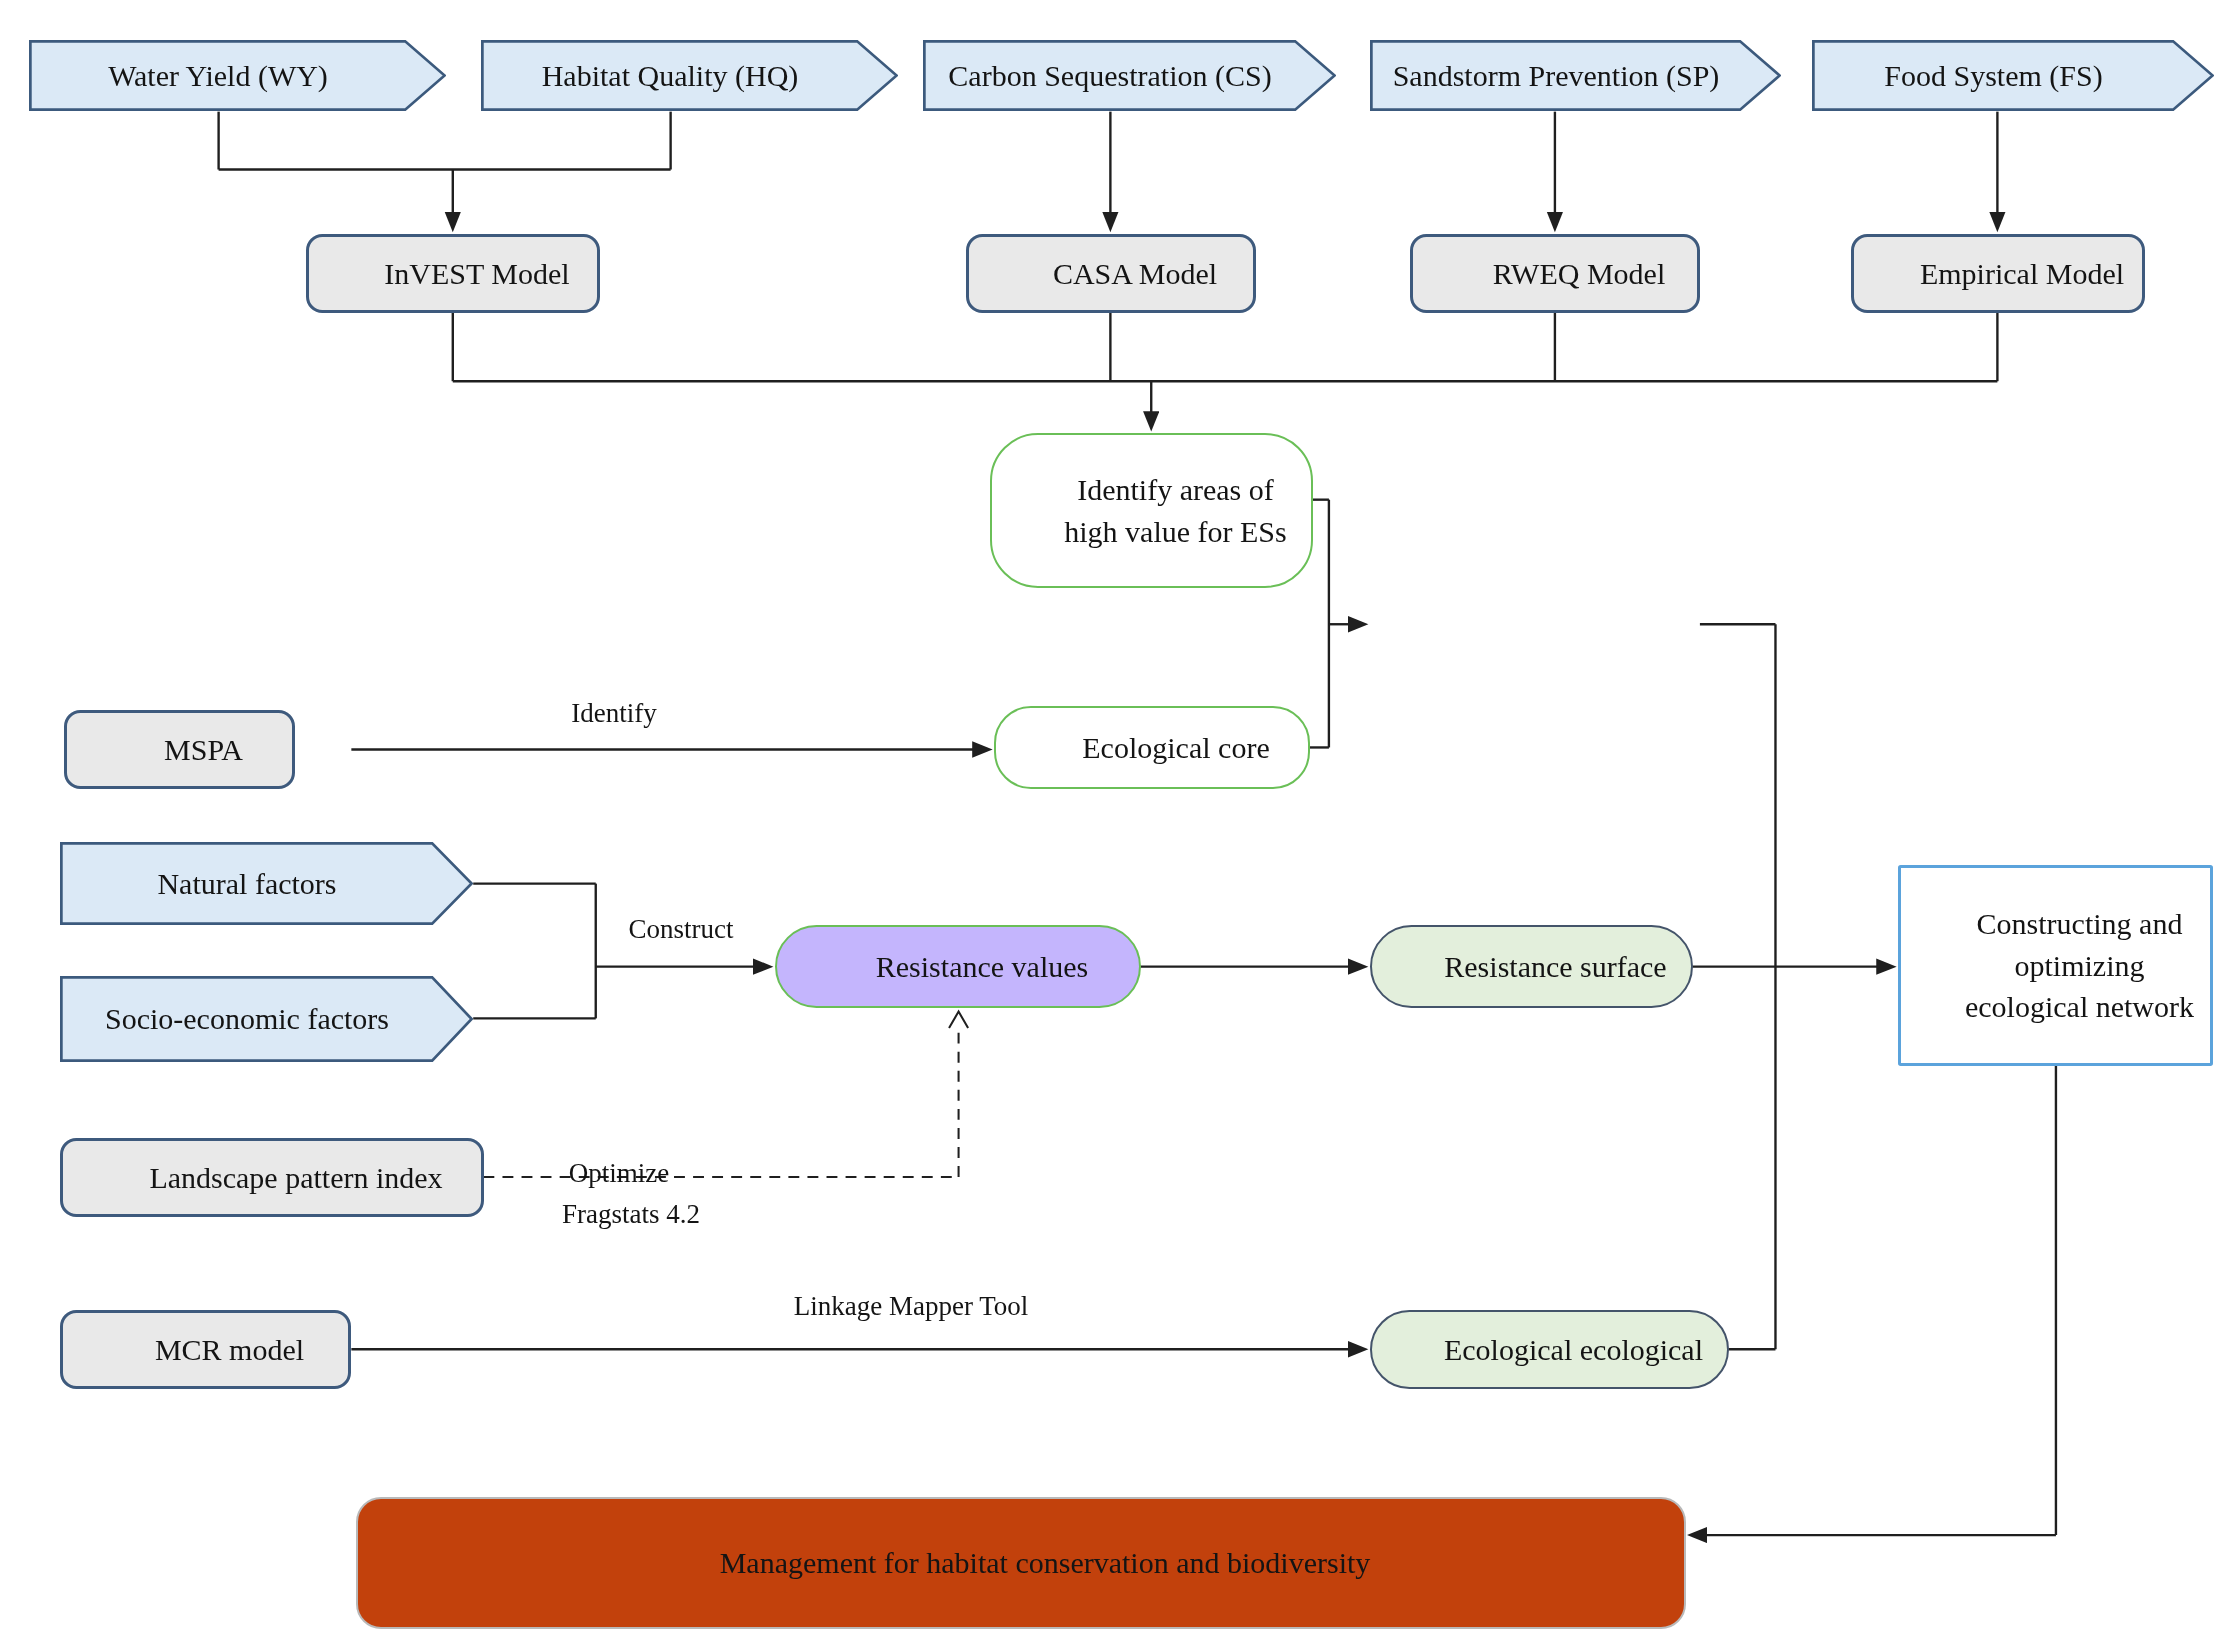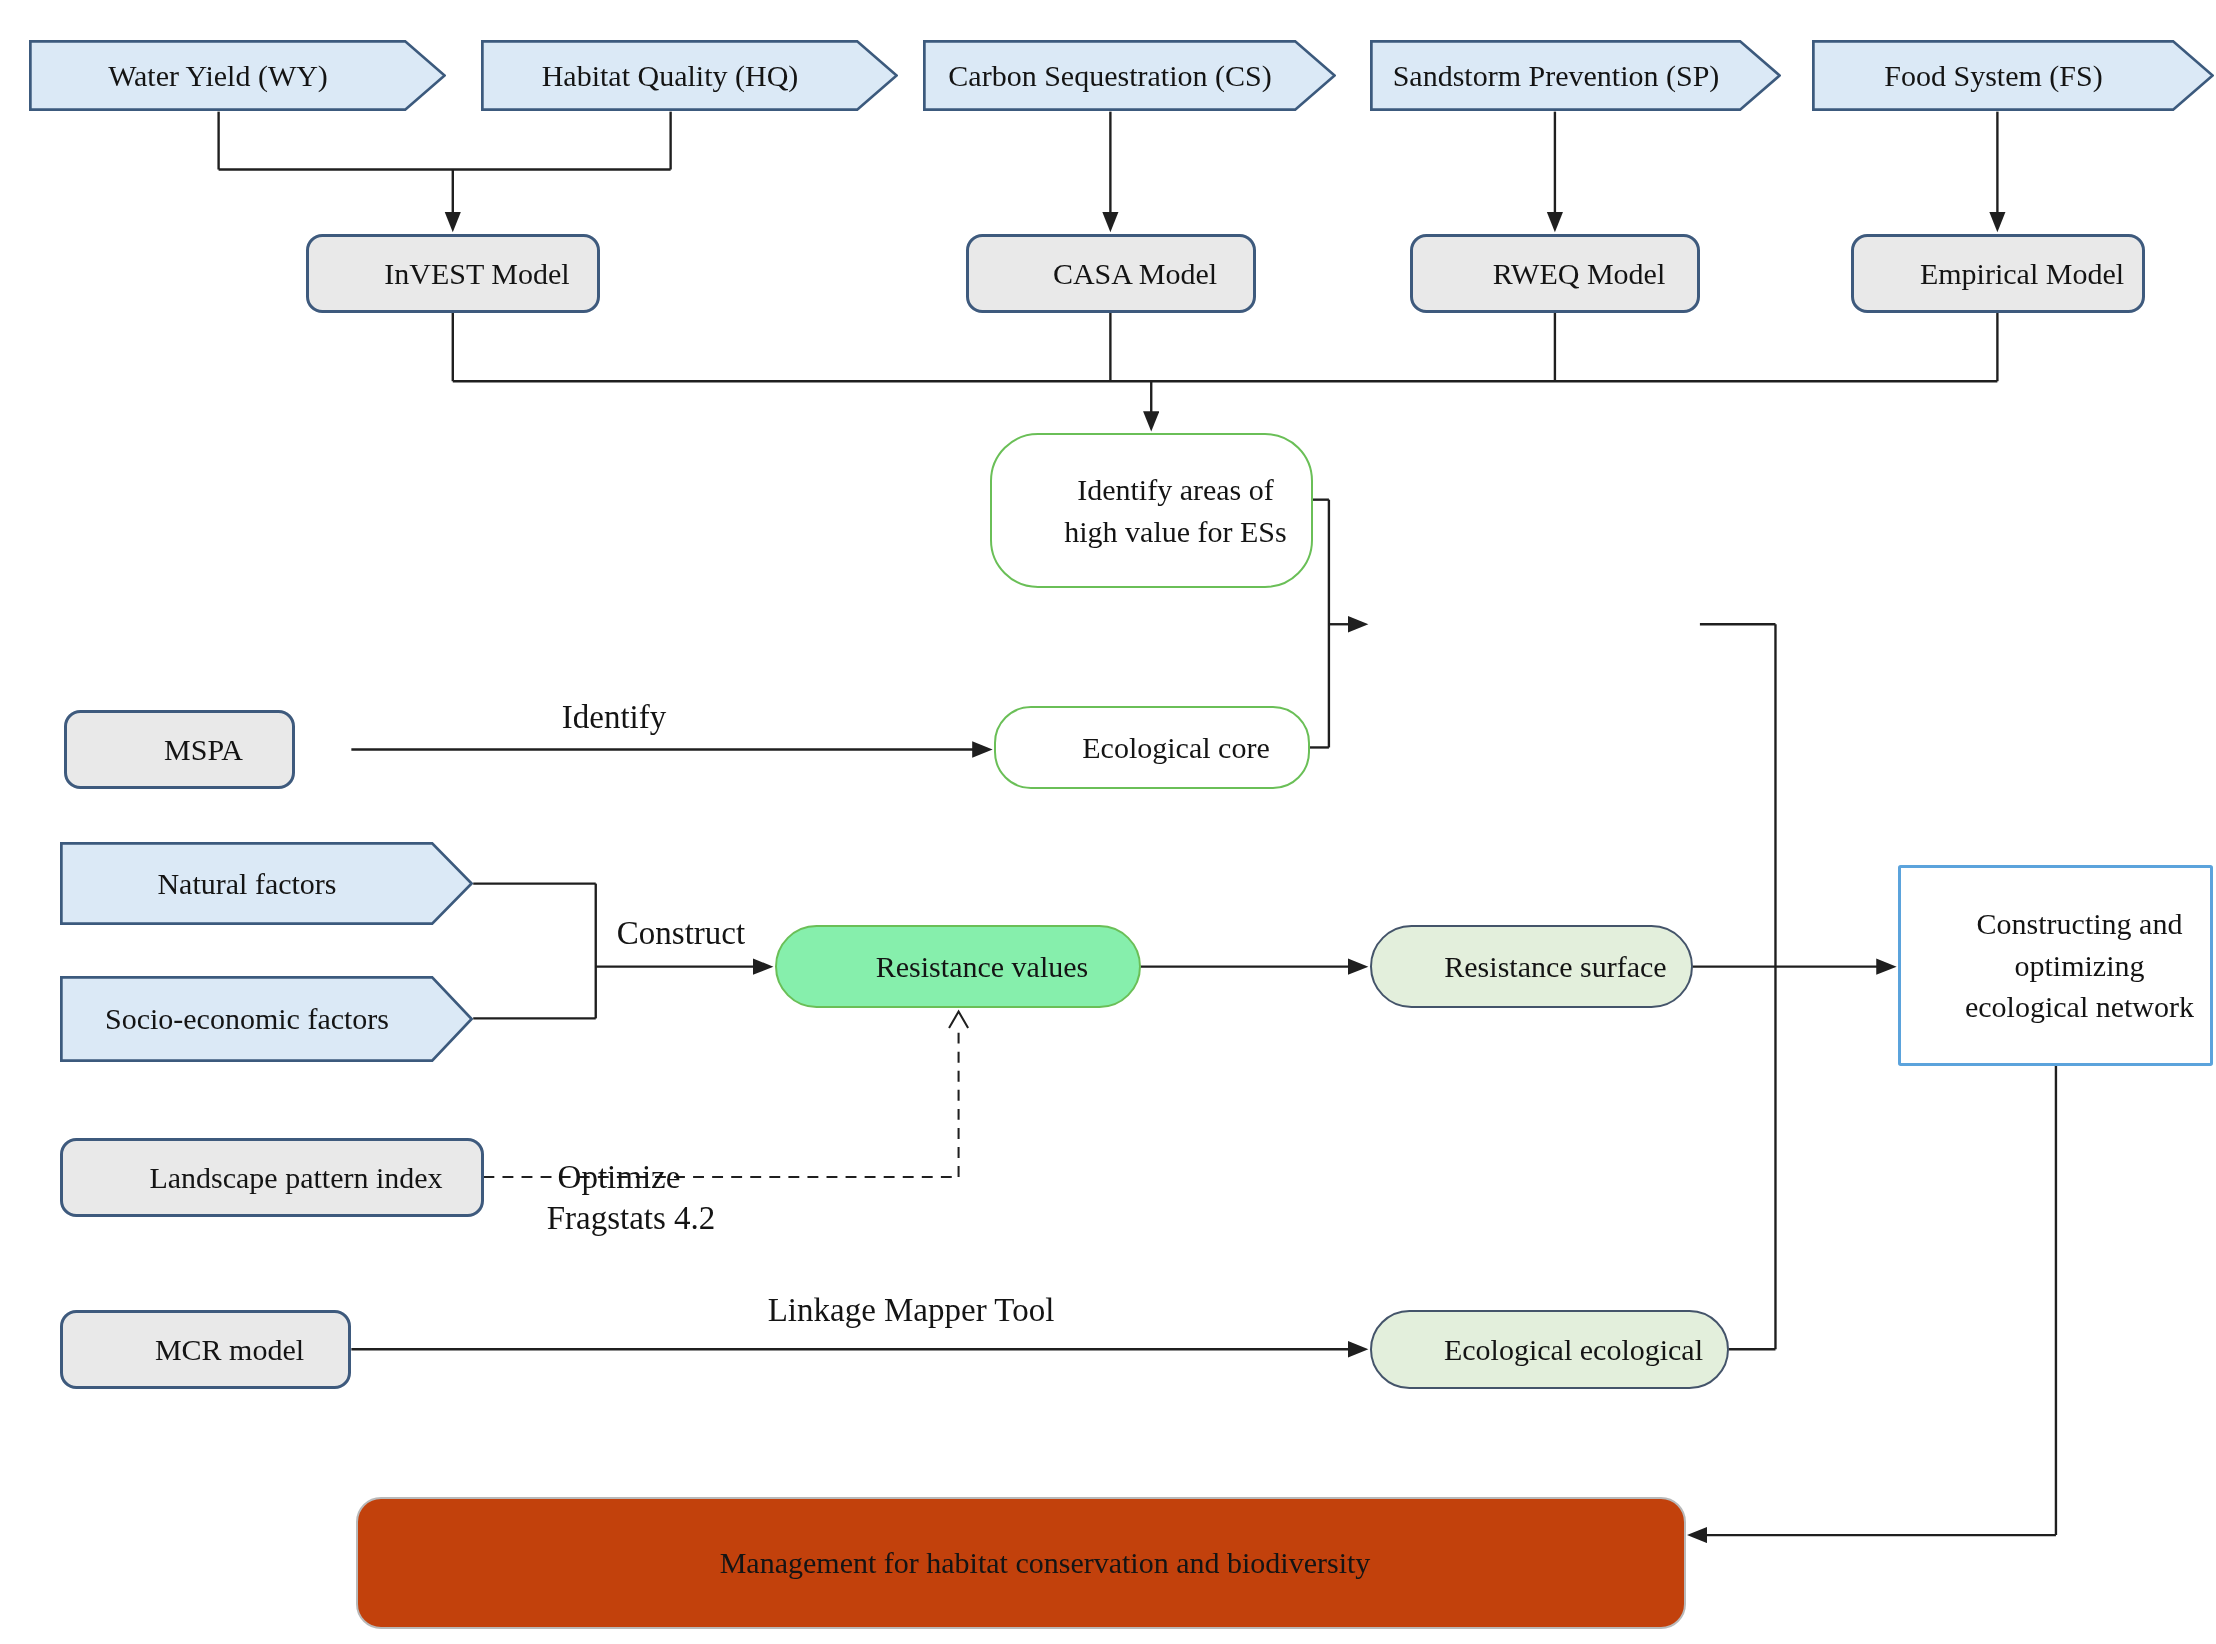--- a/index.html
+++ b/index.html
@@ -17,24 +17,24 @@
     font-family:"Liberation Serif","DejaVu Serif",serif; color:var(--text);
   }
   #edges{position:absolute; left:0; top:0; width:2216px; height:1644px;}
   .node{position:absolute; box-sizing:border-box; display:flex; align-items:center; justify-content:center; text-align:center;padding-left:48px;}
   .node-label{font-size:30px; line-height:1.38; white-space:pre-line;}
   .arrow-node .node-label{position:absolute; left:0; top:0; right:39px; bottom:0; display:flex; align-items:center; justify-content:center;}
   .arrow-node svg{position:absolute; left:0; top:0; width:100%; height:100%;}
   .gray-box{background:var(--gray-fill); border:3.4px solid var(--gray-border); border-radius:16.3px;}
   .green-stadium{background:var(--green-fill); border:2.7px solid var(--green-border-dark); border-radius:680px;}
   .green-outline{background:#ffffff; border:2.7px solid var(--green-outline); border-radius:48px;}
-  .stadium-outline{background:#86efac; border:2.7px solid var(--green-outline); border-radius:680px;align-items:center;}
+  .stadium-outline{background:#c4b5fd; border:2.7px solid var(--green-outline); border-radius:680px;align-items:center;}
   .constructing{background:#ffffff; border:3.4px solid var(--light-blue-border); border-radius:2.7px;}
   .management{background:#c2410c; border:2px solid var(--mgmt-border); border-radius:25px;}
-  .edge-label{position:absolute; font-size:33px; text-align:center; line-height:1.1;}
+  .edge-label{position:absolute; font-size:27px; text-align:center; line-height:1.1;}
 </style>
 </head>
 <body>
 
 <div id="canvas">
 
   <svg id="edges" viewBox="0 0 3255 2415" xmlns="http://www.w3.org/2000/svg">
     <defs>
       <marker id="ah" markerUnits="userSpaceOnUse" markerWidth="32" markerHeight="26" refX="2" refY="12" orient="auto">
         <path d="M0,0 L30,12 L0,24 Z" fill="#1f1f1f"></path>

